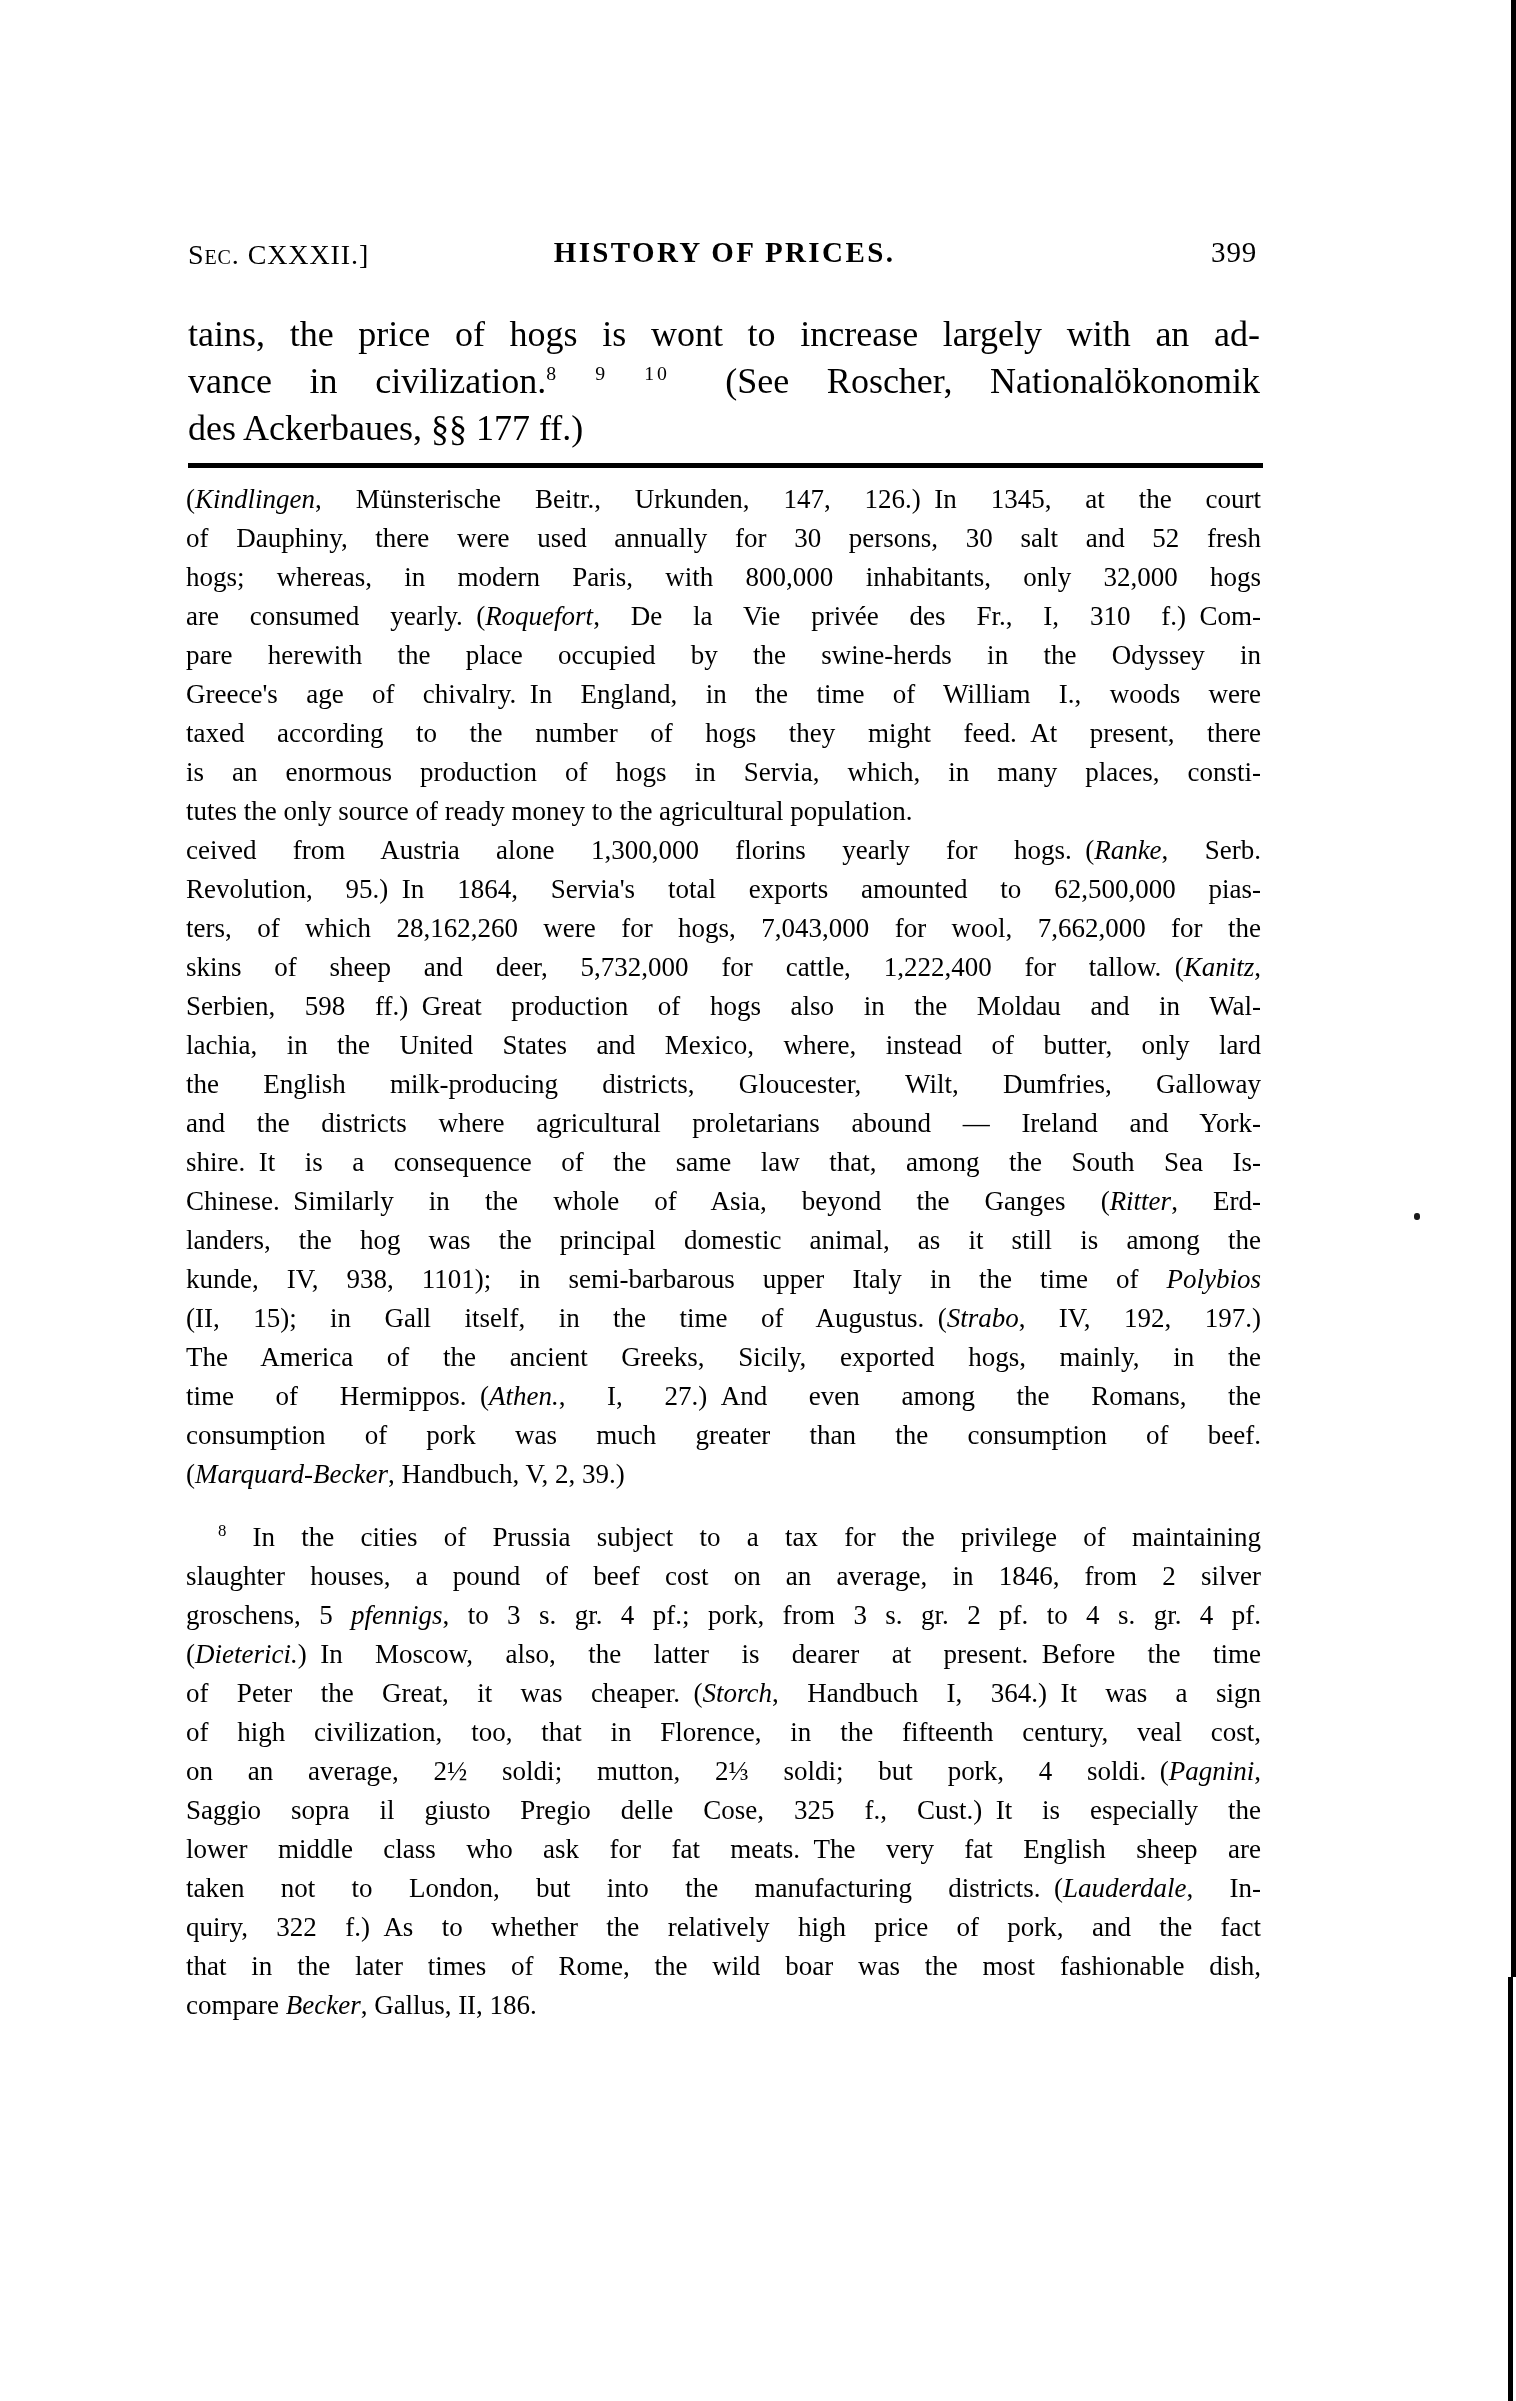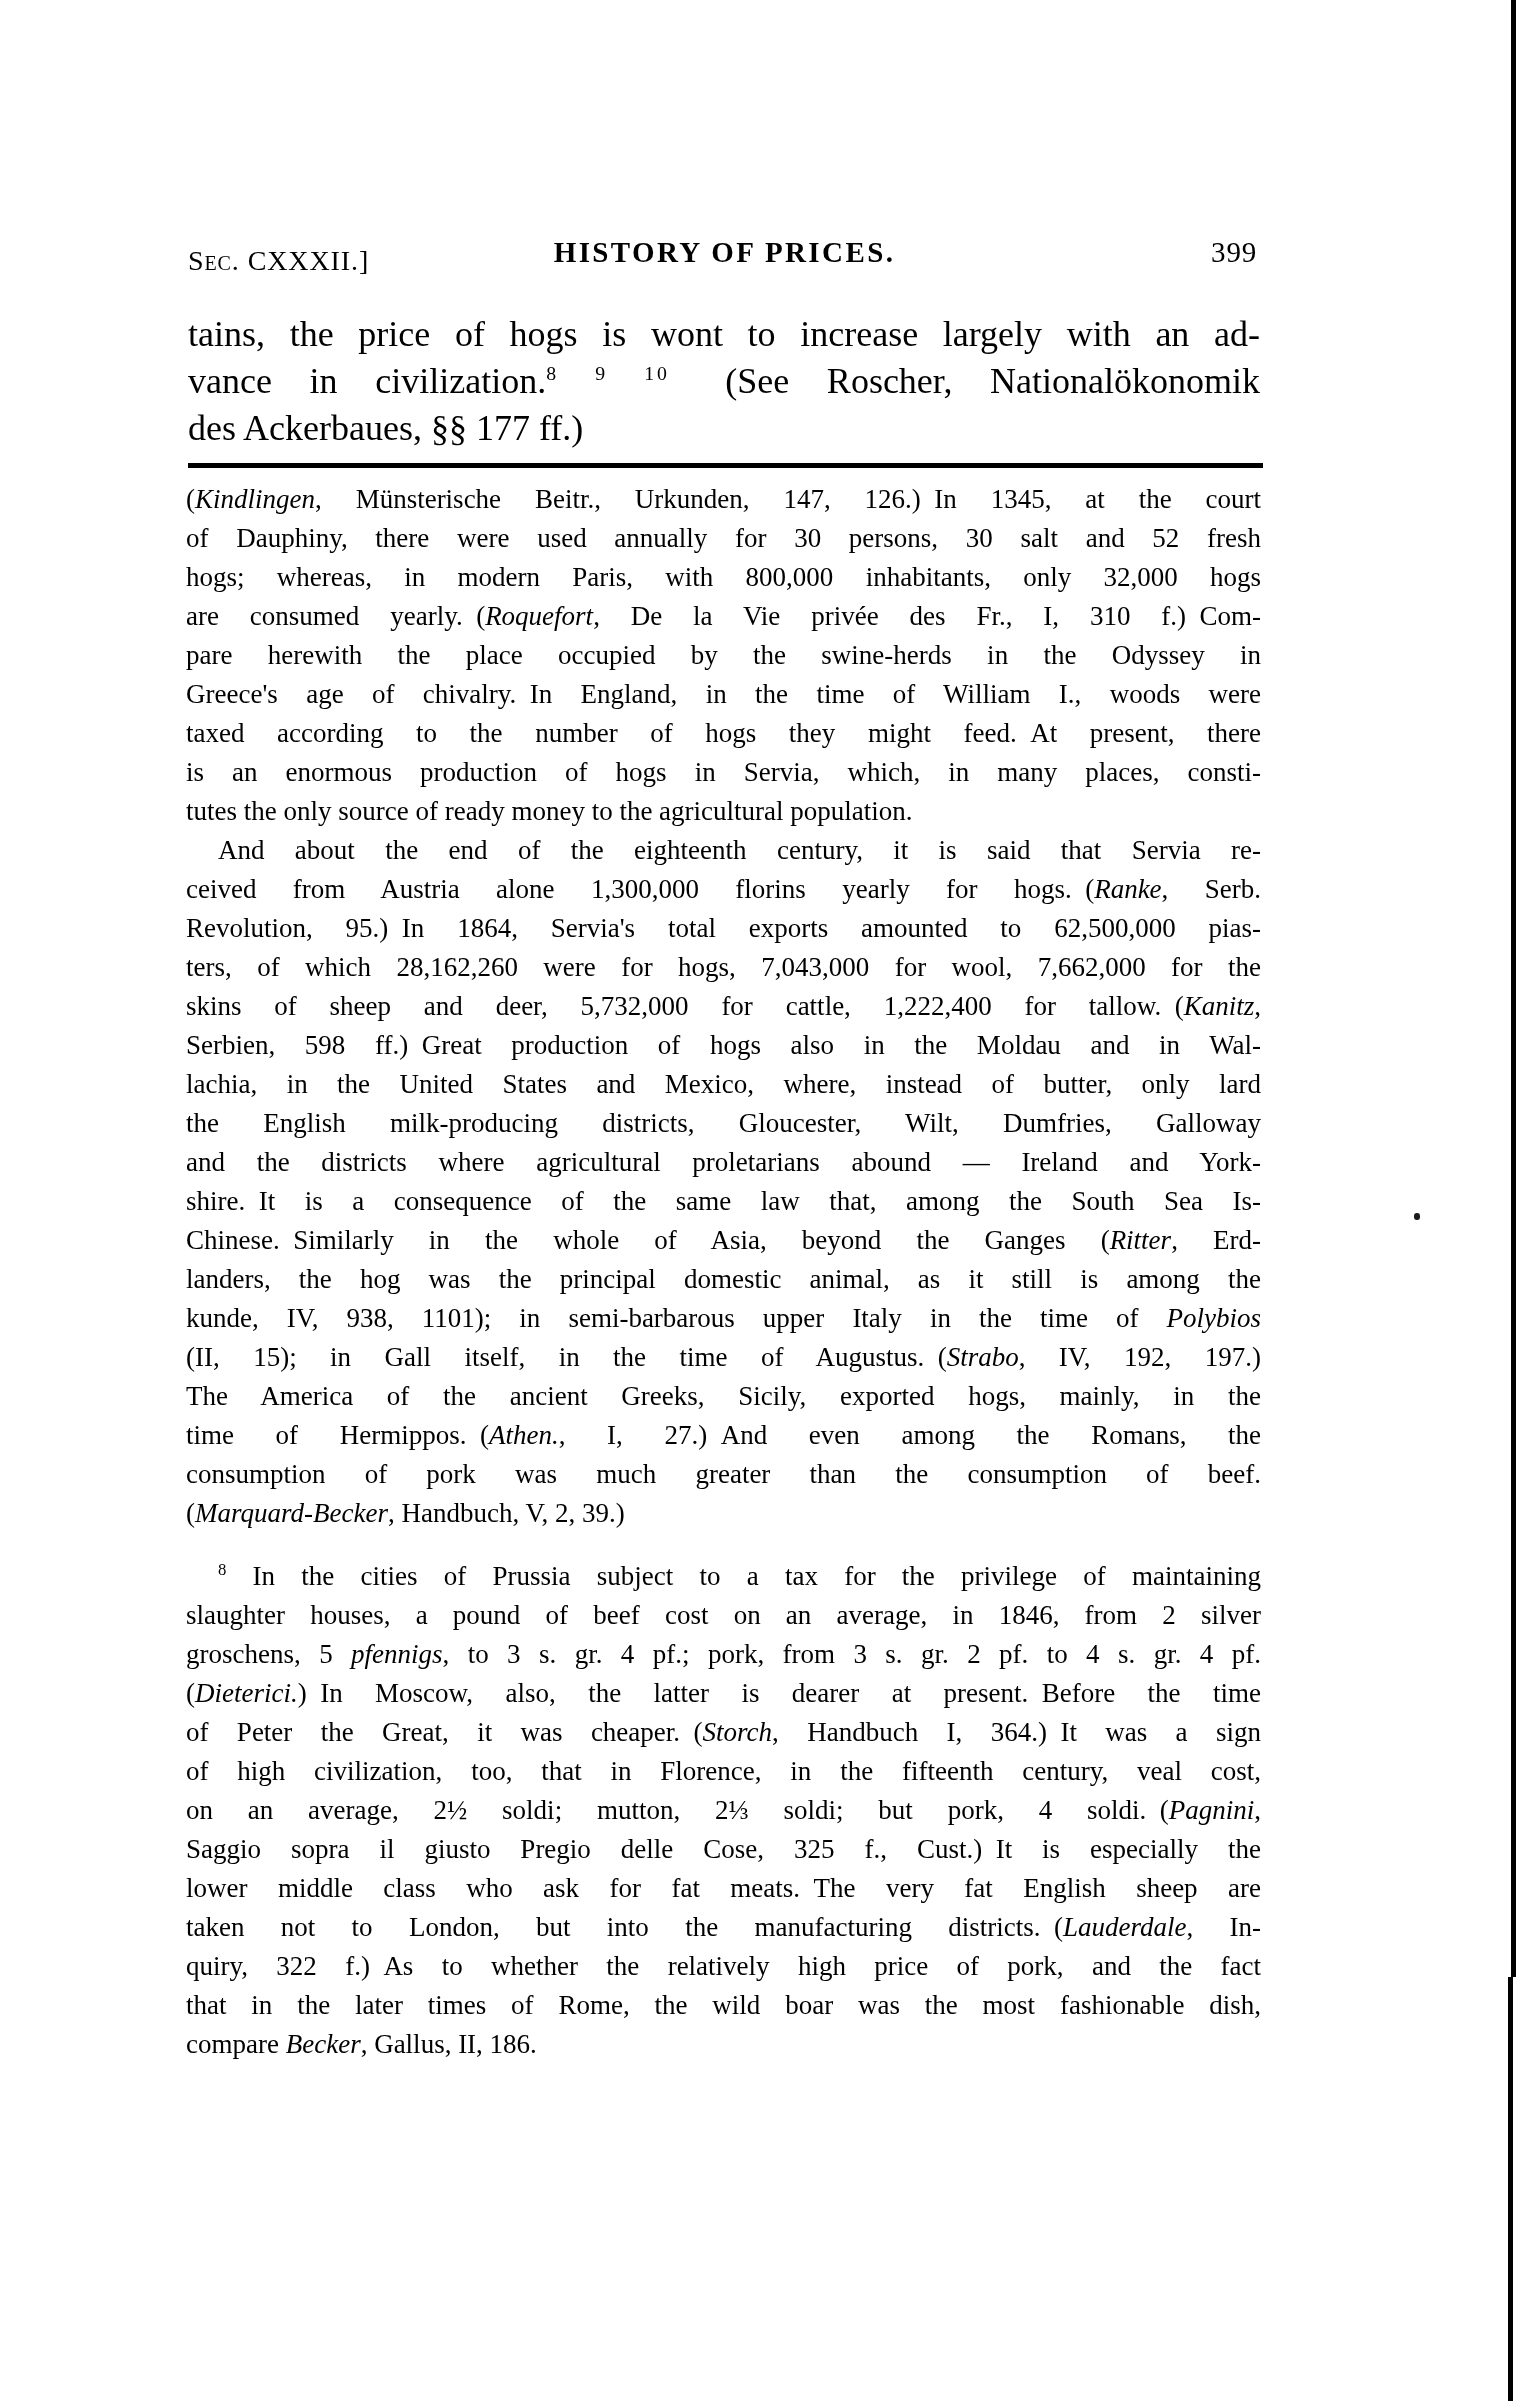--- a/index.html
+++ b/index.html
@@ -10,21 +10,21 @@
     overflow:hidden;
     font-family:"Liberation Serif","DejaVu Serif",serif;
     color:#000;
   }
   
   .edge-line-top{position:absolute;left:1511px;top:0;width:4.7px;height:1977px;background:#000;}
   .edge-line-bottom{position:absolute;left:1508px;top:1977px;width:4.7px;height:424px;background:#000;}
   .speck{position:absolute;left:1414px;top:1213px;width:5.6px;height:6.6px;background:#1a1a1a;border-radius:50%;}
   
   .header{position:absolute;top:234px;left:188px;width:1073px;height:40px;}
-  .sec{position:absolute;left:0;top:11px;font-size:28px;font-variant:small-caps;letter-spacing:0.9px;}
+  .sec{position:absolute;left:0;top:5px;font-size:28px;font-variant:small-caps;letter-spacing:0.9px;}
   .title{position:absolute;left:50%;transform:translateX(-50%);top:1.9px;font-size:29px;letter-spacing:2.4px;white-space:nowrap;font-weight:bold;}
   .pageno{position:absolute;right:3.8px;top:1.9px;font-size:29px;letter-spacing:0.9px;}
   
   .main{position:absolute;top:311px;left:188px;width:1072px;}
   .main .ln{
     font-size:36px;line-height:47px;white-space:normal;
     text-align:justify;text-align-last:justify;
   }
   .main .ln.noj{text-align:left;text-align-last:left;}
   .main sup{font-size:0.55em;vertical-align:super;letter-spacing:2.8px;line-height:0;}
@@ -68,21 +68,20 @@
   <section class="footnote">
     <div class="ln">(<i>Kindlingen</i>, Münsterische Beitr., Urkunden, 147, 126.) In 1345, at the court</div>
     <div class="ln">of Dauphiny, there were used annually for 30 persons, 30 salt and 52 fresh</div>
     <div class="ln">hogs; whereas, in modern Paris, with 800,000 inhabitants, only 32,000 hogs</div>
     <div class="ln">are consumed yearly. (<i>Roquefort</i>, De la Vie privée des Fr., I, 310 f.) Com-</div>
     <div class="ln">pare herewith the place occupied by the swine-herds in the Odyssey in</div>
     <div class="ln">Greece's age of chivalry. In England, in the time of William I., woods were</div>
     <div class="ln">taxed according to the number of hogs they might feed. At present, there</div>
     <div class="ln">is an enormous production of hogs in Servia, which, in many places, consti-</div>
     <div class="ln noj">tutes the only source of ready money to the agricultural population.</div>
-    <div class="ln ind">And about the end of the eighteenth century, it is said that Servia re-</div>
     <div class="ln">ceived from Austria alone 1,300,000 florins yearly for hogs. (<i>Ranke</i>, Serb.</div>
     <div class="ln">Revolution, 95.) In 1864, Servia's total exports amounted to 62,500,000 pias-</div>
     <div class="ln">ters, of which 28,162,260 were for hogs, 7,043,000 for wool, 7,662,000 for the</div>
     <div class="ln">skins of sheep and deer, 5,732,000 for cattle, 1,222,400 for tallow. (<i>Kanitz</i>,</div>
     <div class="ln">Serbien, 598 ff.) Great production of hogs also in the Moldau and in Wal-</div>
     <div class="ln">lachia, in the United States and Mexico, where, instead of butter, only lard</div>
     <div class="ln">the English milk-producing districts, Gloucester, Wilt, Dumfries, Galloway</div>
     <div class="ln">and the districts where agricultural proletarians abound — Ireland and York-</div>
     <div class="ln">shire. It is a consequence of the same law that, among the South Sea Is-</div>
     <div class="ln">Chinese. Similarly in the whole of Asia, beyond the Ganges (<i>Ritter</i>, Erd-</div>

